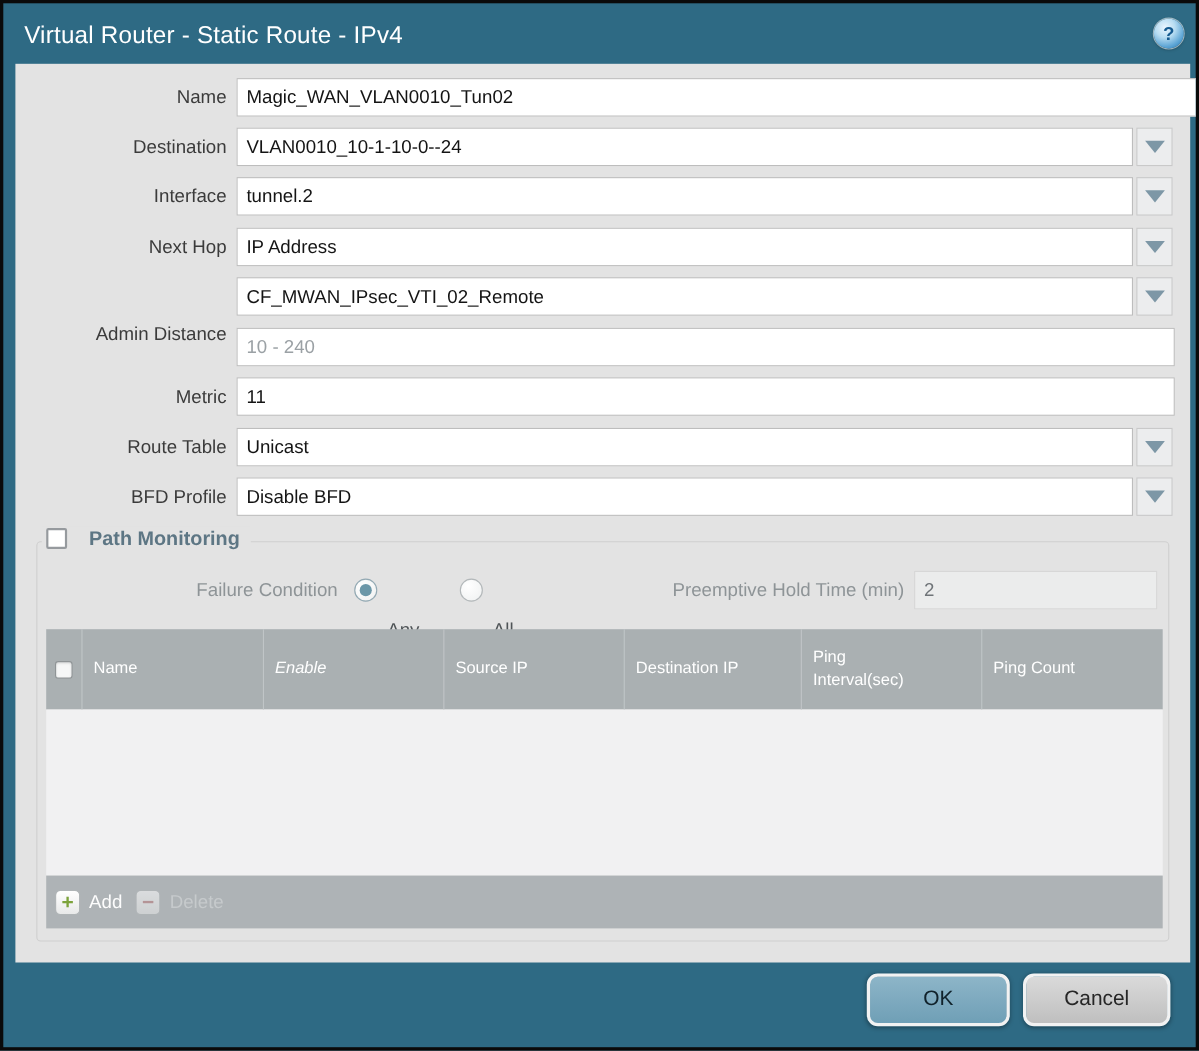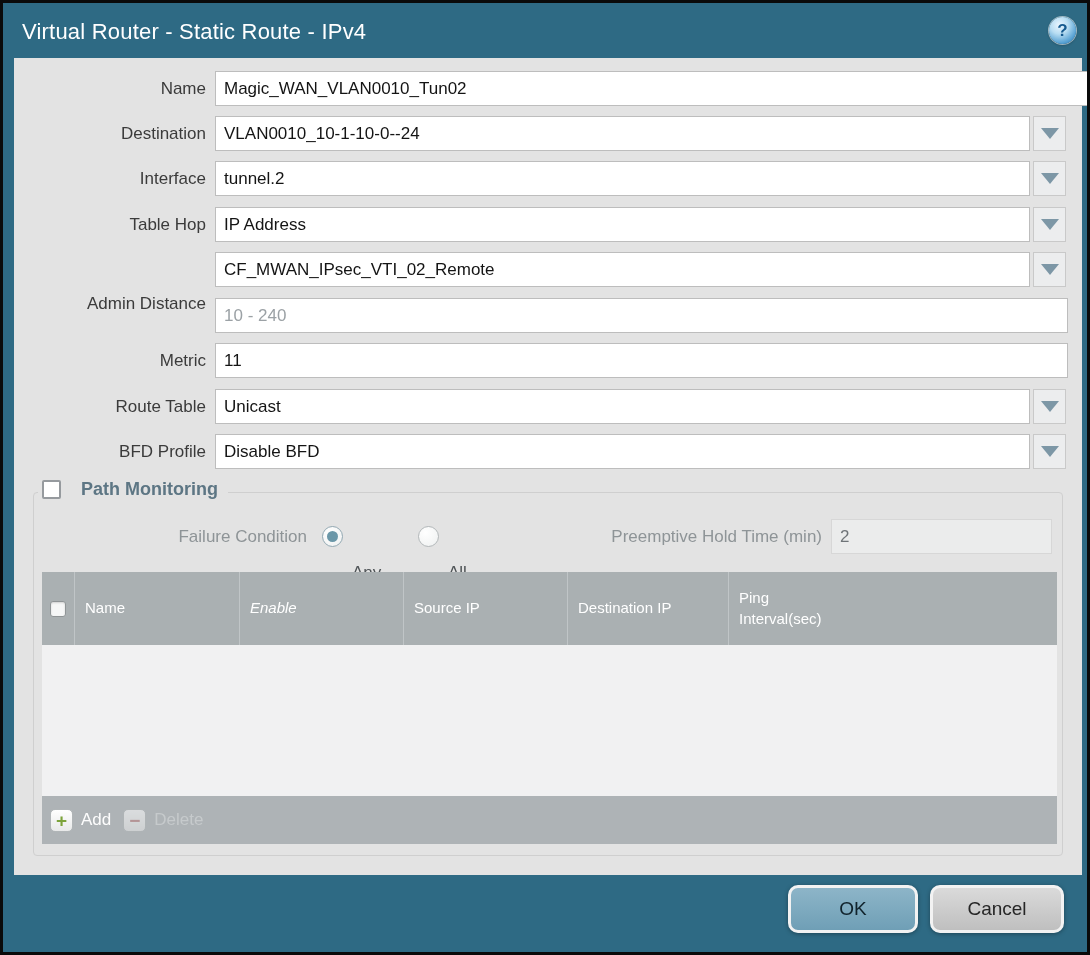--- a/index.html
+++ b/index.html
@@ -163,21 +163,21 @@
     <div class="dd-button" style="left:1019px; top:58px;">
       <span class="dd-arrow"></span>
     </div>
 
     <div class="row-label" style="top:103px;">Interface</div>
     <input class="text-input" style="left: 201px; top: 103px; width: 815px;" type="text" value="tunnel.2">
     <div class="dd-button" style="left:1019px; top:103px;">
       <span class="dd-arrow"></span>
     </div>
 
-    <div class="row-label" style="top:149px;">Table Hop</div>
+    <div class="row-label" style="top:149px;">Next Hop</div>
     <input class="text-input" style="left: 201px; top: 149px; width: 815px;" type="text" value="IP Address">
     <div class="dd-button" style="left:1019px; top:149px;">
       <span class="dd-arrow"></span>
     </div>
 
     <input class="text-input" style="left: 201px; top: 194px; width: 815px;" type="text" value="CF_MWAN_IPsec_VTI_02_Remote">
     <div class="dd-button" style="left:1019px; top:194px;">
       <span class="dd-arrow"></span>
     </div>
 
@@ -221,20 +221,21 @@
           <div class="pm-th th-cb-cell">
             <div class="th-checkbox"></div>
           </div>
           <div class="pm-th" style="width:165px;">Name</div>
           <div class="pm-th" style="width:164px;font-style:italic;">Enable</div>
           <div class="pm-th" style="width:164px;">Source IP</div>
           <div class="pm-th" style="width:161px;">Destination IP</div>
           <div class="pm-th" style="width:164px;align-items:center;">
             <span style="display:inline-block; width:96px;">Ping Interval(sec)</span>
           </div>
+          <div class="pm-th" style="width:164px;">Ping Count</div>
         </div>
         <div class="pm-tbody"></div>
         <div class="pm-toolbar">
           <div class="tool-btn">
             <div class="tool-icon">
                 <span class="add-glyph">+</span>
               </div>
             <span class="tool-label">Add</span>
           </div>
           <div class="tool-btn disabled">

